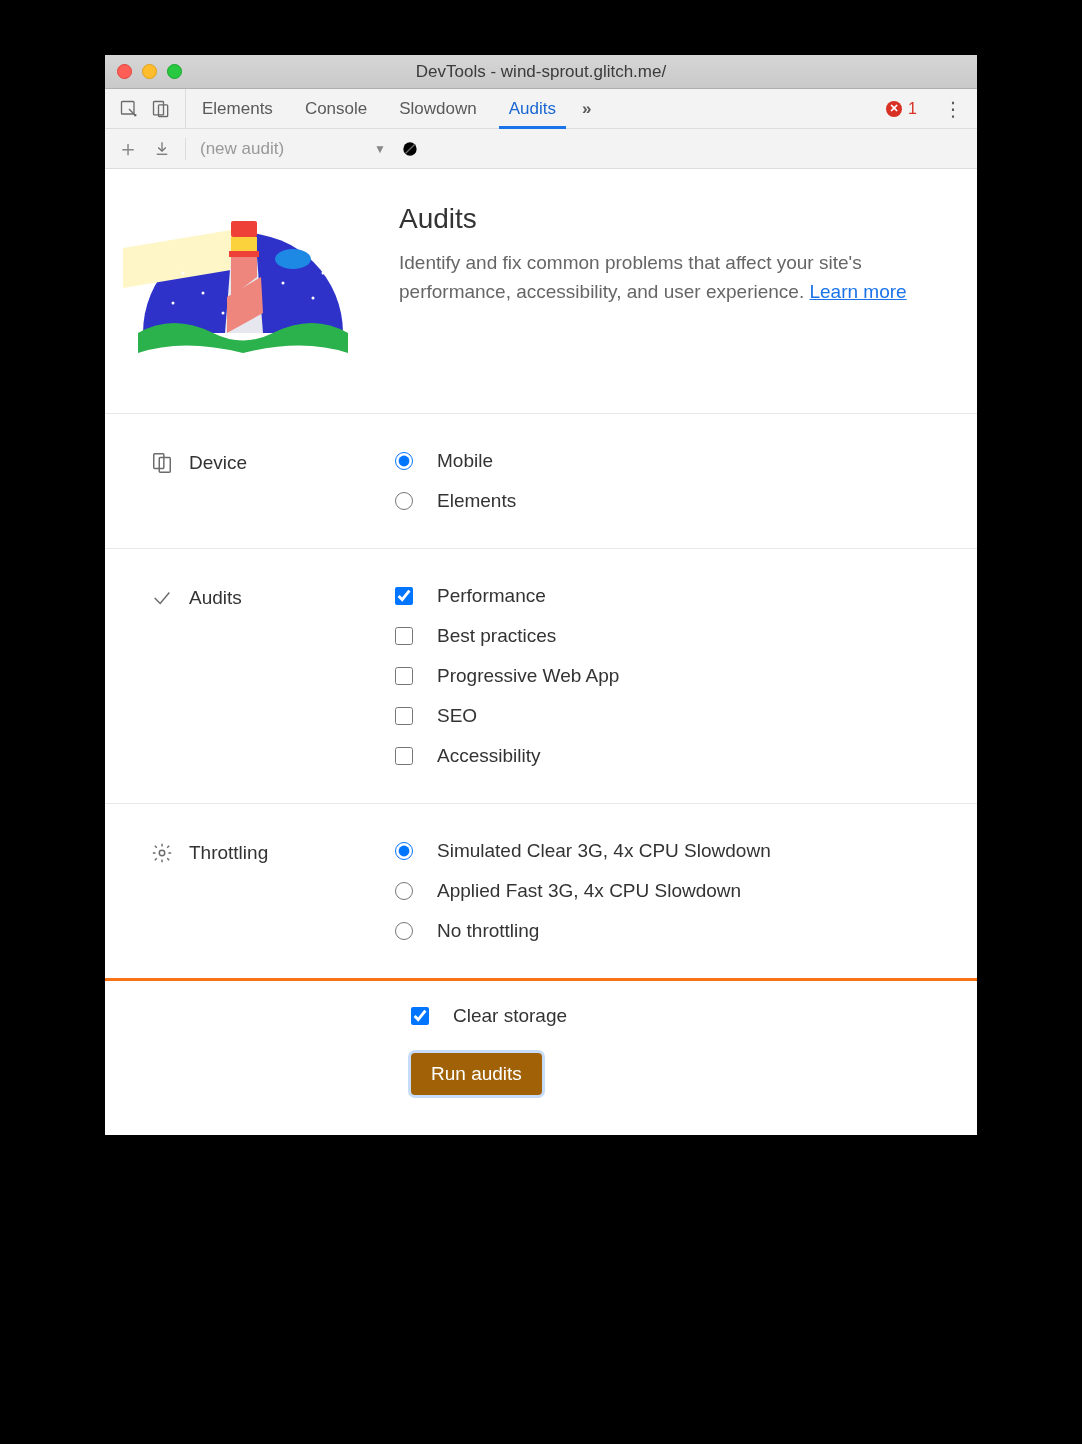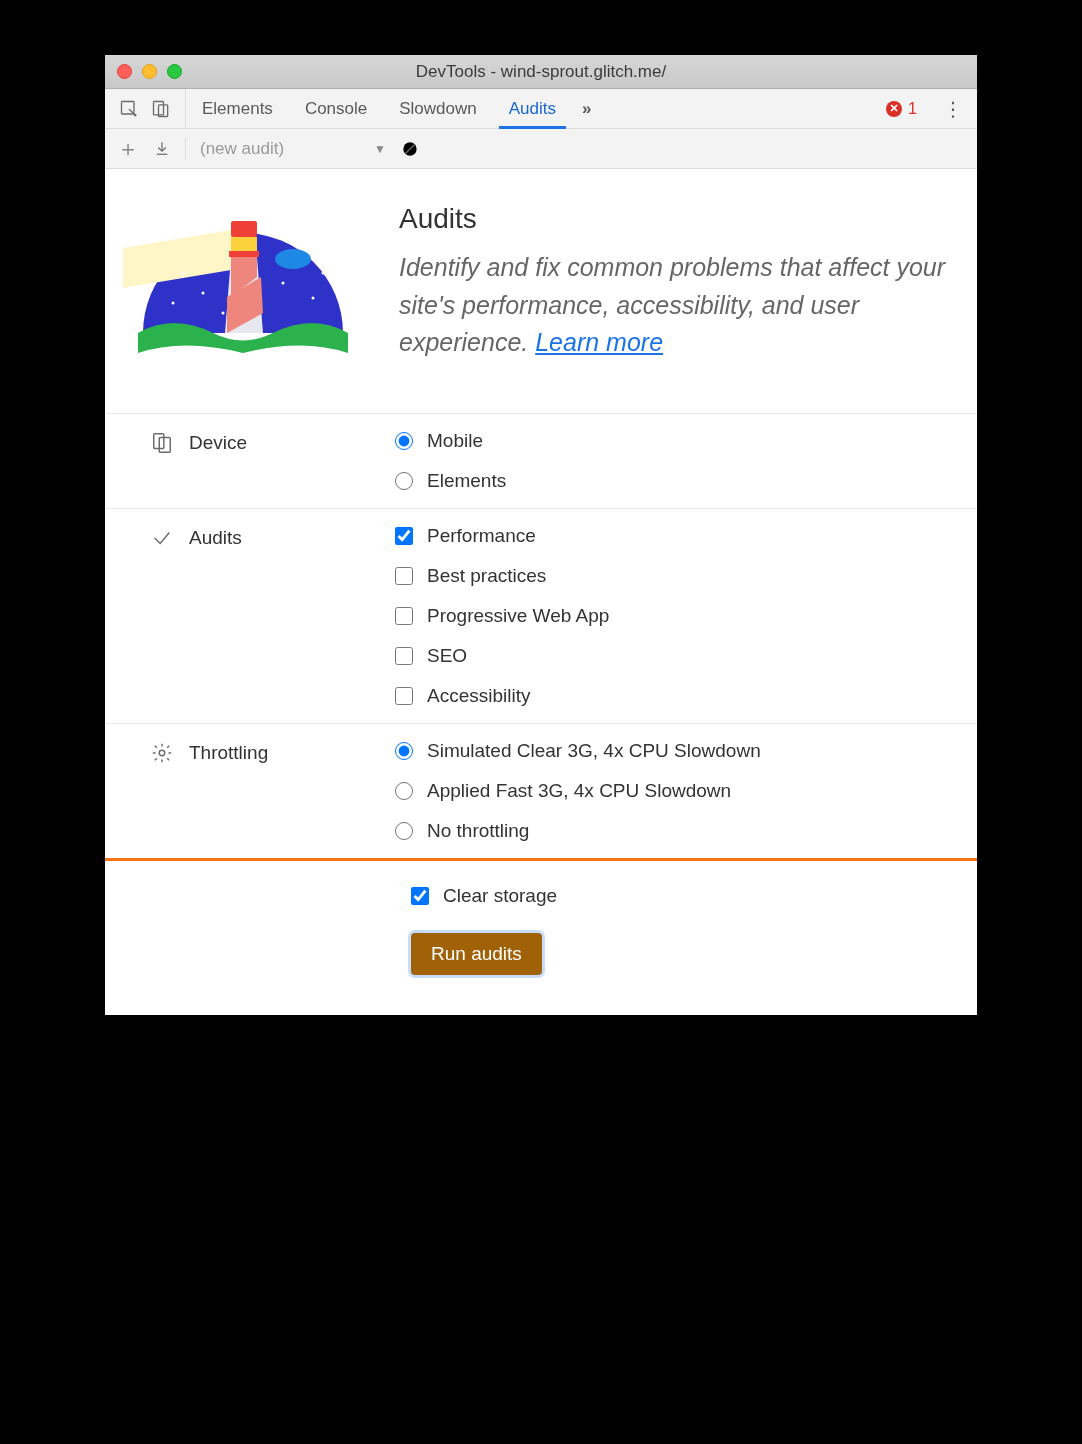--- a/index.html
+++ b/index.html
@@ -98,40 +98,40 @@
     }
     .sb-caret { font-size: 12px; color: #888; }
     .sb-ban { color: #bbb; }
 
     .content { background: #fff; padding-bottom: 40px; }
 
     .hero { display: flex; gap: 36px; padding: 34px 30px 40px 18px; }
     .illus { width: 240px; height: 170px; position: relative; flex-shrink: 0; }
     .illus svg { width: 100%; height: 100%; }
     .hero-text h1 { font-size: 28px; color: #333; font-weight: 400; margin-bottom: 14px; }
-    .hero-desc { font-size: 25px; color: #666; line-height: 1.5; font-style: italic; }
+    .hero-desc { font-size: 19px; color: #666; line-height: 1.5; }
     .hero-desc a { color: #1a73e8; text-decoration: underline; }
 
     .section {
-      display: flex; padding: 16px 30px;
+      display: flex; padding: 36px 30px;
       border-top: 1px solid #e8e8e8;
     }
     .section.last-sep { border-bottom: 3px solid #f97316; }
     .sec-left {
       width: 260px; flex-shrink: 0;
       display: flex; align-items: flex-start; gap: 16px;
       padding-left: 16px; padding-top: 2px;
     }
     .sec-left .label { font-size: 19px; color: #333; }
     .sec-icon { width: 22px; height: 22px; }
     .sec-icon path, .sec-icon rect, .sec-icon circle, .sec-icon polyline {
       stroke: #6b6b6b; stroke-width: 1.6; fill: none;
     }
     .sec-right { flex: 1; display: flex; flex-direction: column; gap: 18px; }
-    .opt { display: flex; align-items: center; gap: 14px; font-size: 19px; color: #333; }
+    .opt { display: flex; align-items: center; gap: 24px; font-size: 19px; color: #333; }
     .opt input[type=radio], .opt input[type=checkbox] {
       width: 18px; height: 18px; cursor: pointer;
     }
     .opt label { cursor: pointer; }
 
     .run-row { padding: 24px 30px 0 306px; display: flex; flex-direction: column; gap: 26px; align-items: flex-start; }
     .run-btn {
       background: #a16207; color: #fff;
       border: none; border-radius: 4px;
       font-size: 19px; font-weight: 500;

